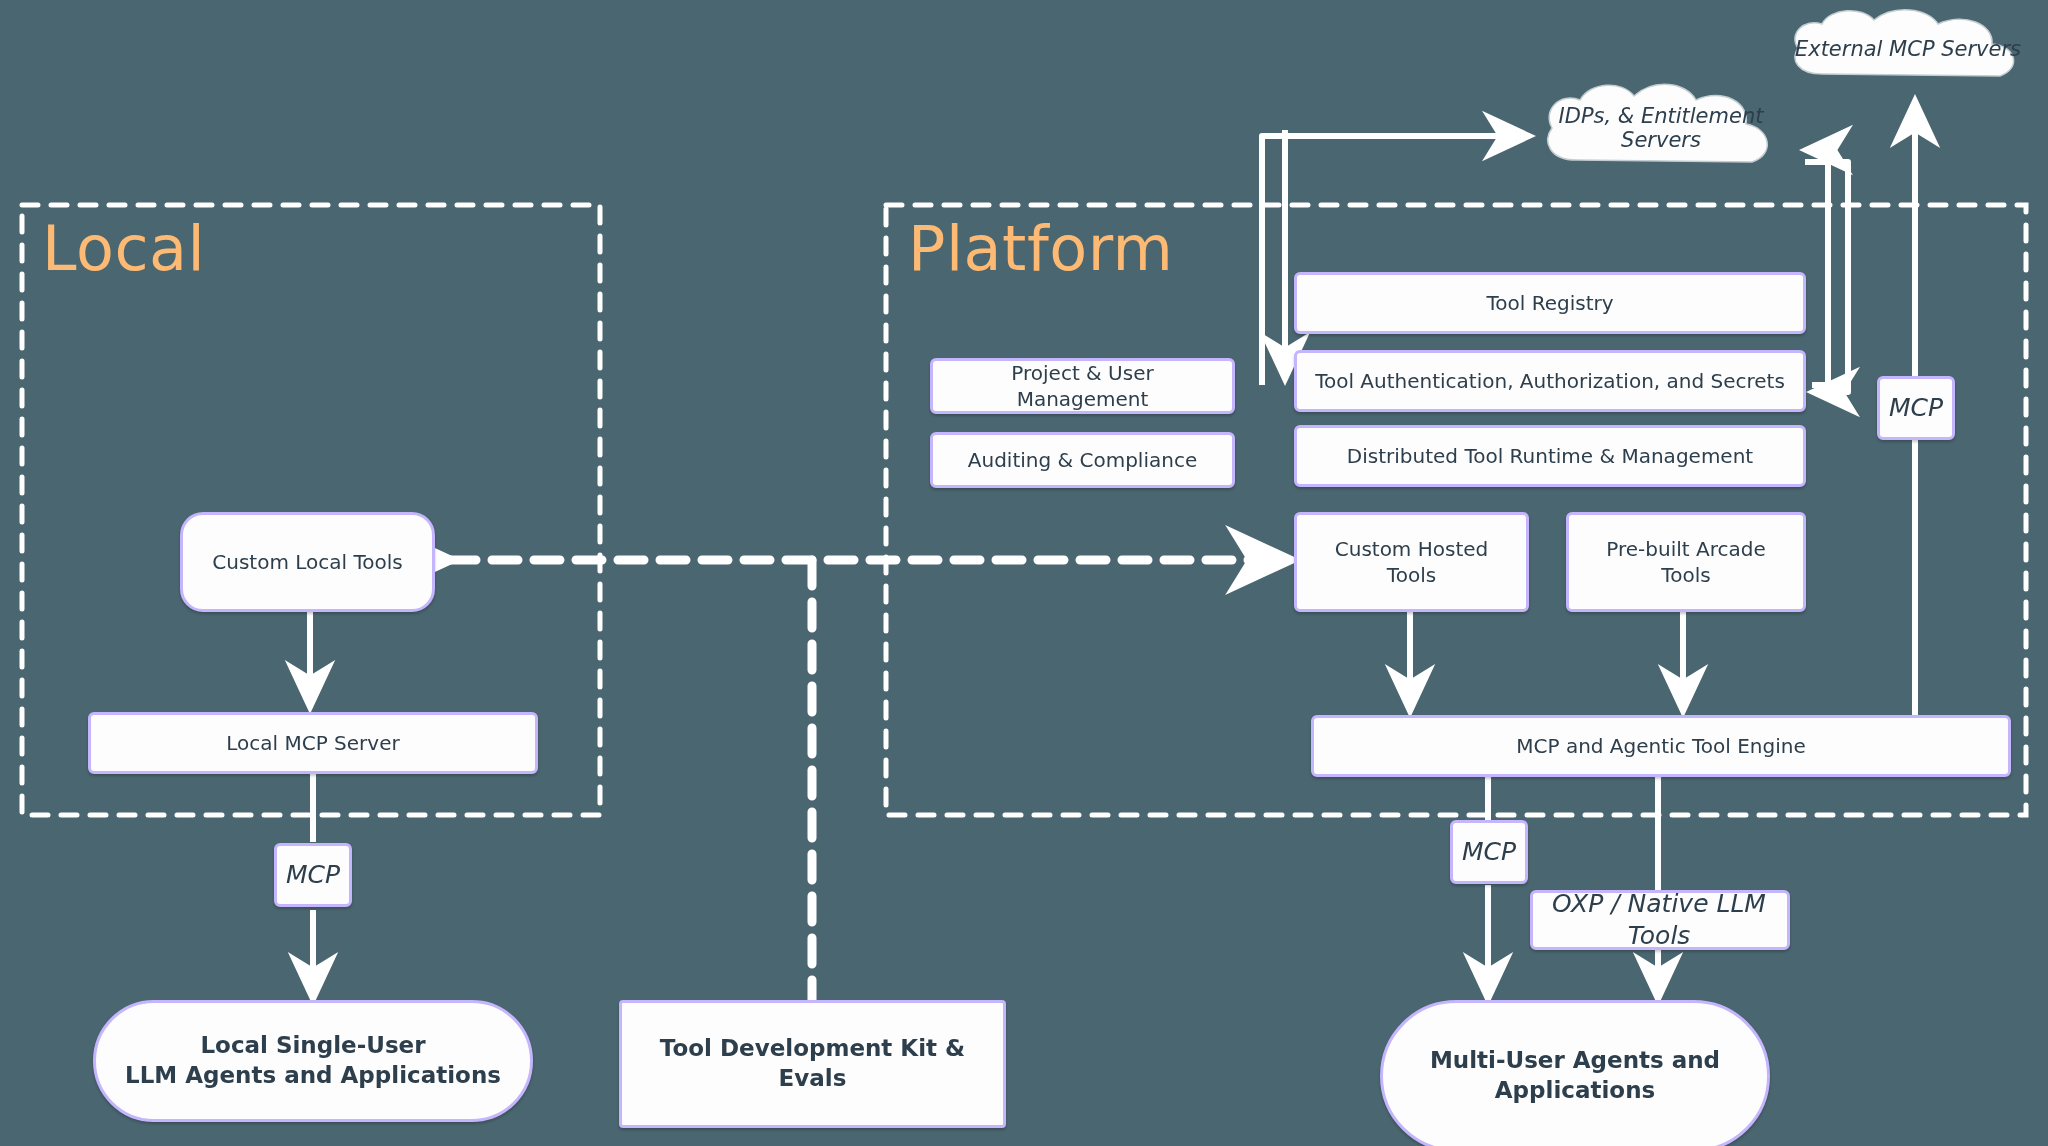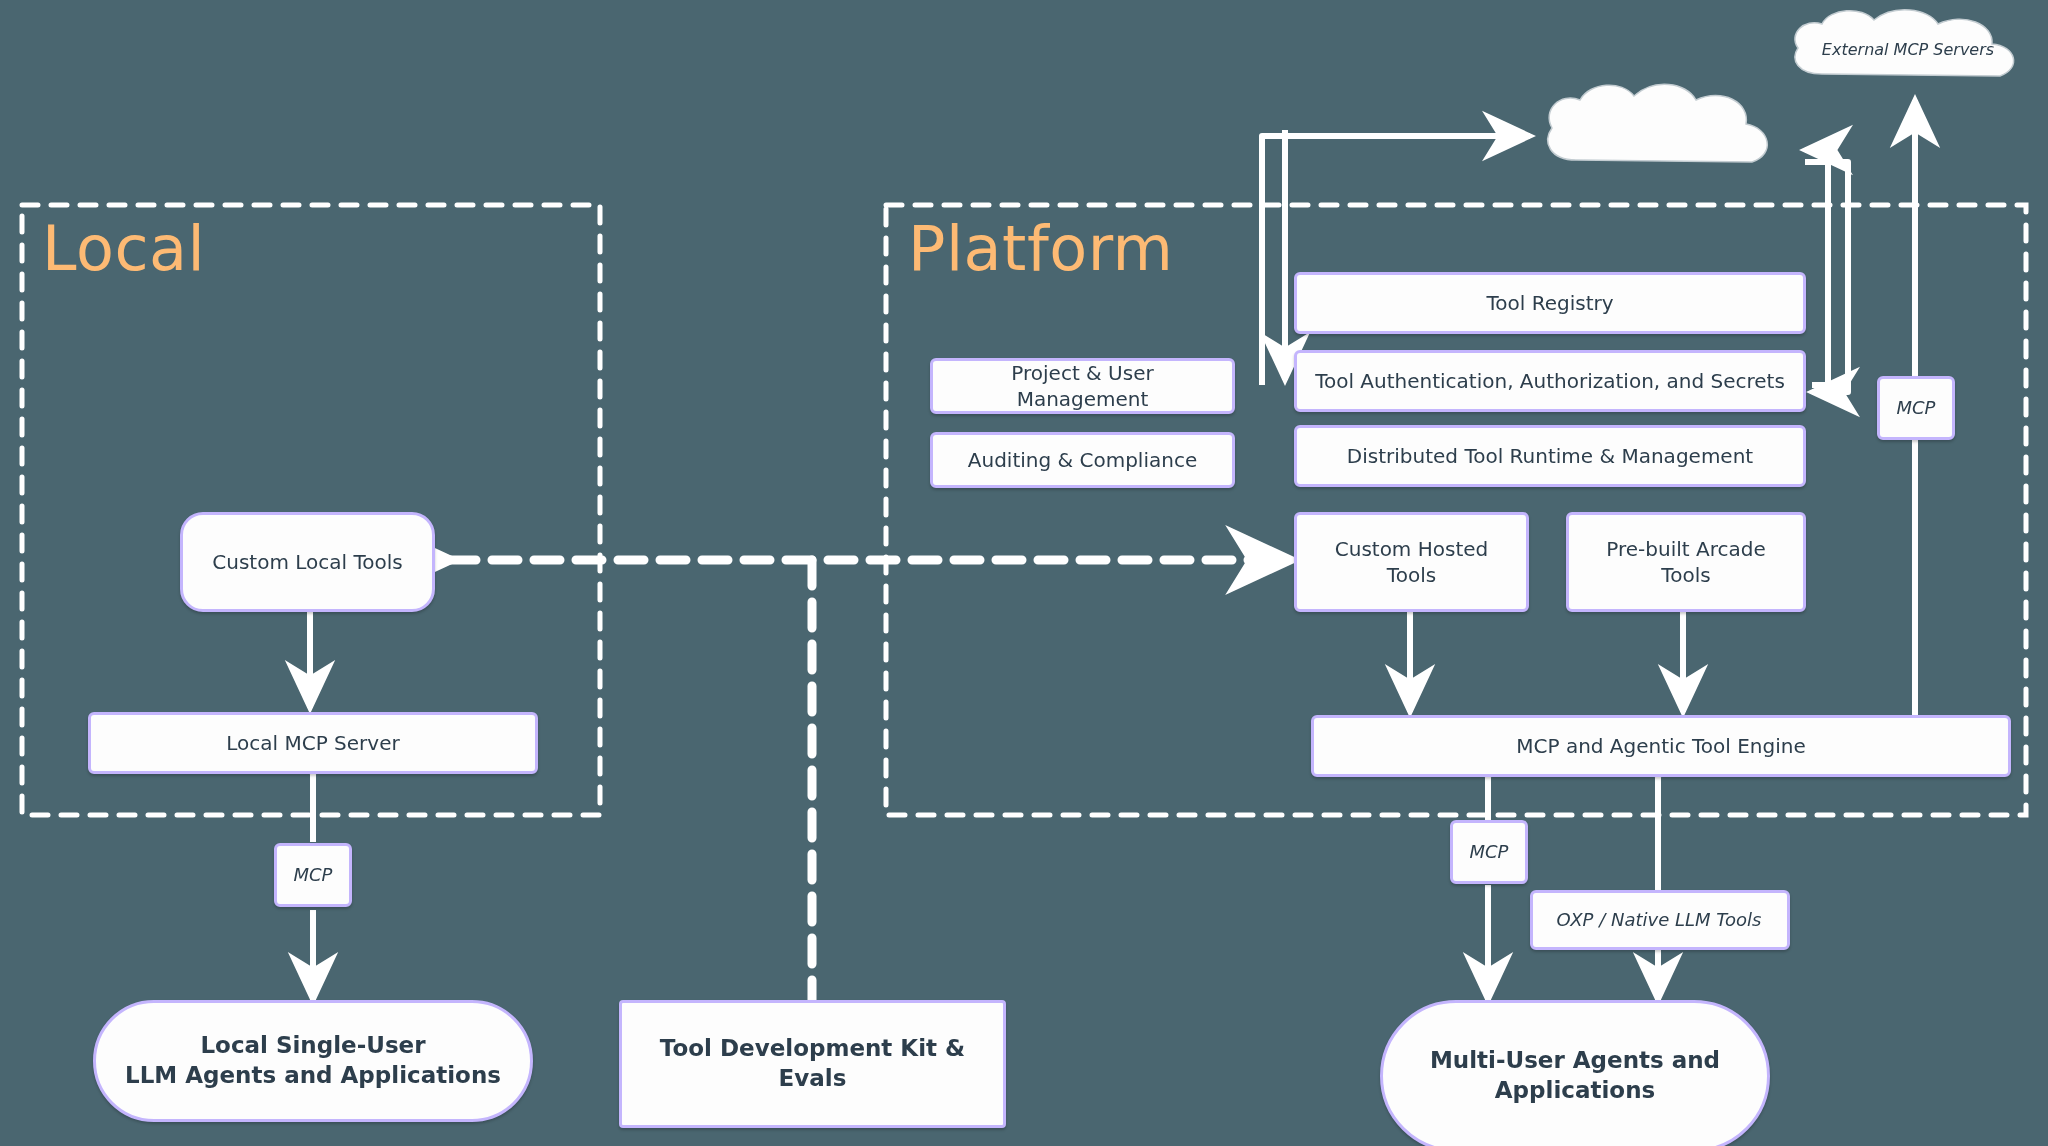--- a/index.html
+++ b/index.html
@@ -20,24 +20,24 @@
   .node{
     position:absolute;background:#fdfdfd;color:#2d3e4c;
     border:3px solid #c4b5fd;border-radius:6px;
     box-shadow:0 2px 3px rgba(0,0,0,.22);
     display:flex;align-items:center;justify-content:center;
     text-align:center;font-size:20px;line-height:1.3;
     box-sizing:border-box;padding:4px 10px;
   }
   .node.pill{border-radius:100px;font-weight:bold;font-size:23px;}
   .node.sq{border-radius:4px;font-weight:bold;font-size:23px;}
-  .node.tag{font-style:italic;font-size:18px;border-radius:6px;}
+  .node.tag{font-style:italic;font-size:25px;border-radius:6px;}
   .cloudbox{
     position:absolute;display:flex;align-items:center;justify-content:center;
-    text-align:center;font-style:italic;font-size:16px;color:#2d3e4c;
+    text-align:center;font-style:italic;font-size:21px;color:#2d3e4c;
     z-index:3;
   }
   .cloudbox .cloudlabel{position:relative;z-index:2;padding:0 6px;}
   .cloudsvg{position:absolute;left:0;top:0;width:100%;height:100%;z-index:1;}
 </style>
 </head>
 <body>
 
 <div id="stage">
 
@@ -92,20 +92,21 @@
                C116,-2 150,2 160,18 C186,6 216,18 214,38 C238,40 244,62 222,70 Z" fill="#fdfdfd" stroke="#c3ccd1" stroke-width="1.5"></path>
     </svg>
     <span class="cloudlabel">External MCP Servers</span>
   </div>
 
   <div class="cloudbox" style="left:1532px;top:78px;width:258px;height:100px;">
     <svg class="cloudsvg" viewBox="0 0 258 100" preserveAspectRatio="none">
       <path d="M44,82 C18,82 10,64 20,50 C10,32 28,14 48,22 C58,4 90,2 102,18
                C122,0 154,4 164,22 C190,10 218,24 214,46 C238,50 244,76 220,84 Z" fill="#fdfdfd" stroke="#c3ccd1" stroke-width="1.5"></path>
     </svg>
+    <span class="cloudlabel">IDPs, &amp; Entitlement Servers</span>
   </div>
 
   <div class="node" style="left:930px;top:358px;width:305px;height:56px;">
     <span>Project &amp; User Management</span>
   </div>
   <div class="node" style="left:930px;top:432px;width:305px;height:56px;">
     <span>Auditing &amp; Compliance</span>
   </div>
 
   <div class="node" style="left:1294px;top:272px;width:512px;height:62px;">

